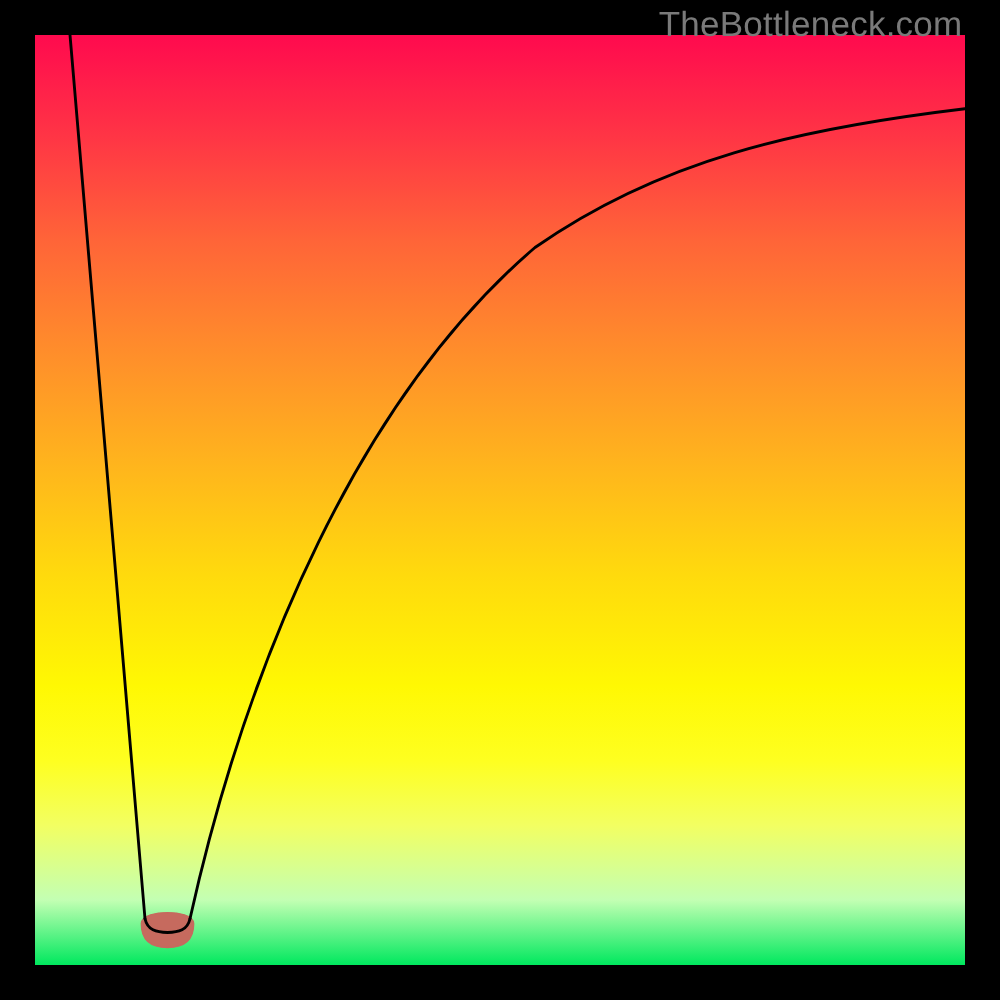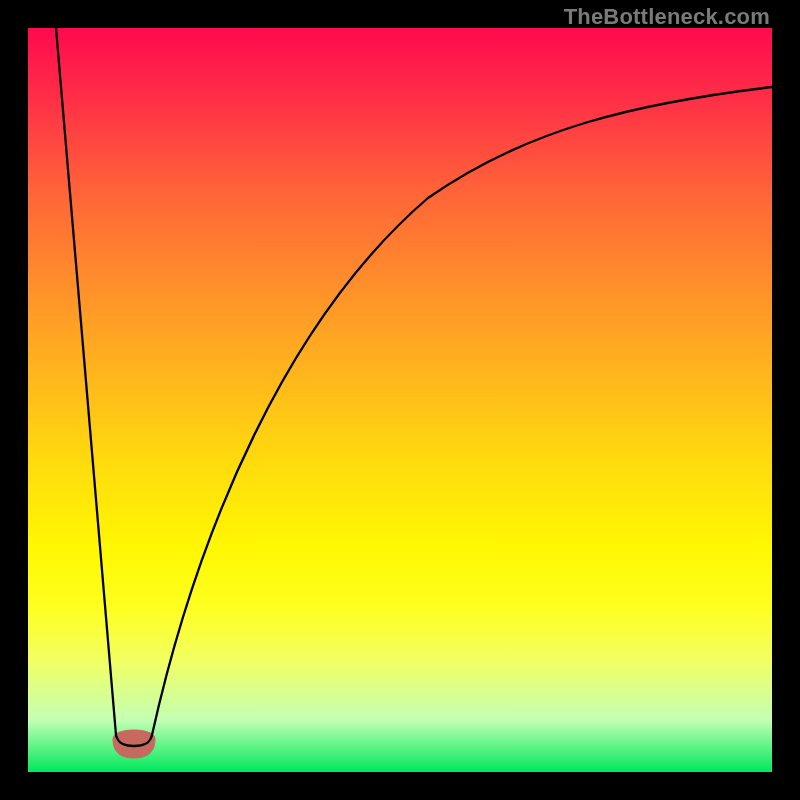--- a/index.html
+++ b/index.html
@@ -54,23 +54,23 @@
     left: 0;
     top: 0;
     width: 100%;
     height: 100%;
   }
   .watermark {
     position: absolute;
     top: 4px;
     right: 30px;
     color: #7a7a7a;
-    font-size: 22px;
+    font-size: 28px;
     letter-spacing: 0.2px;
-    font-weight: 700;
+    font-weight: 400;
     user-select: none;
   }
 </style>
 </head>
 <body>
 
 <div class="frame">
 
   <div class="plot">
     <div class="gradient-bg"></div>

